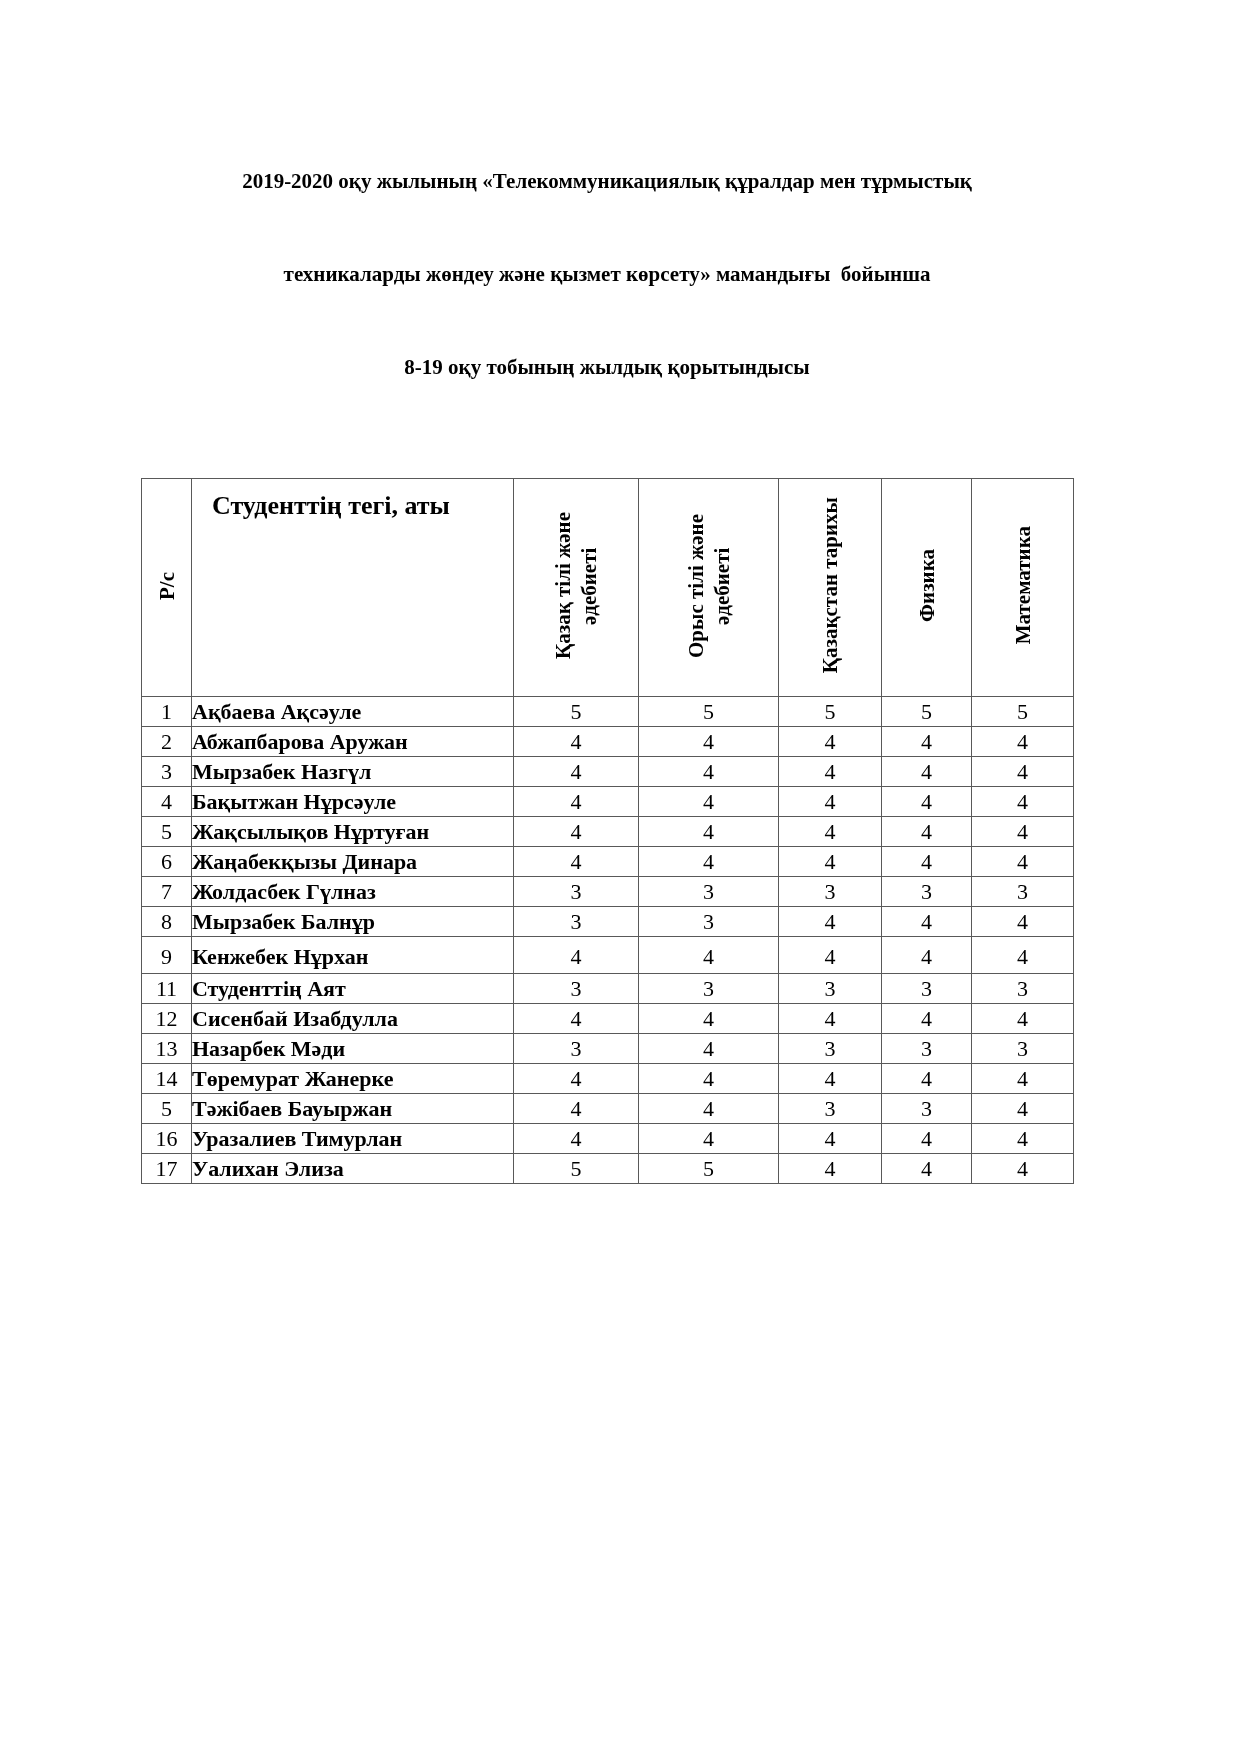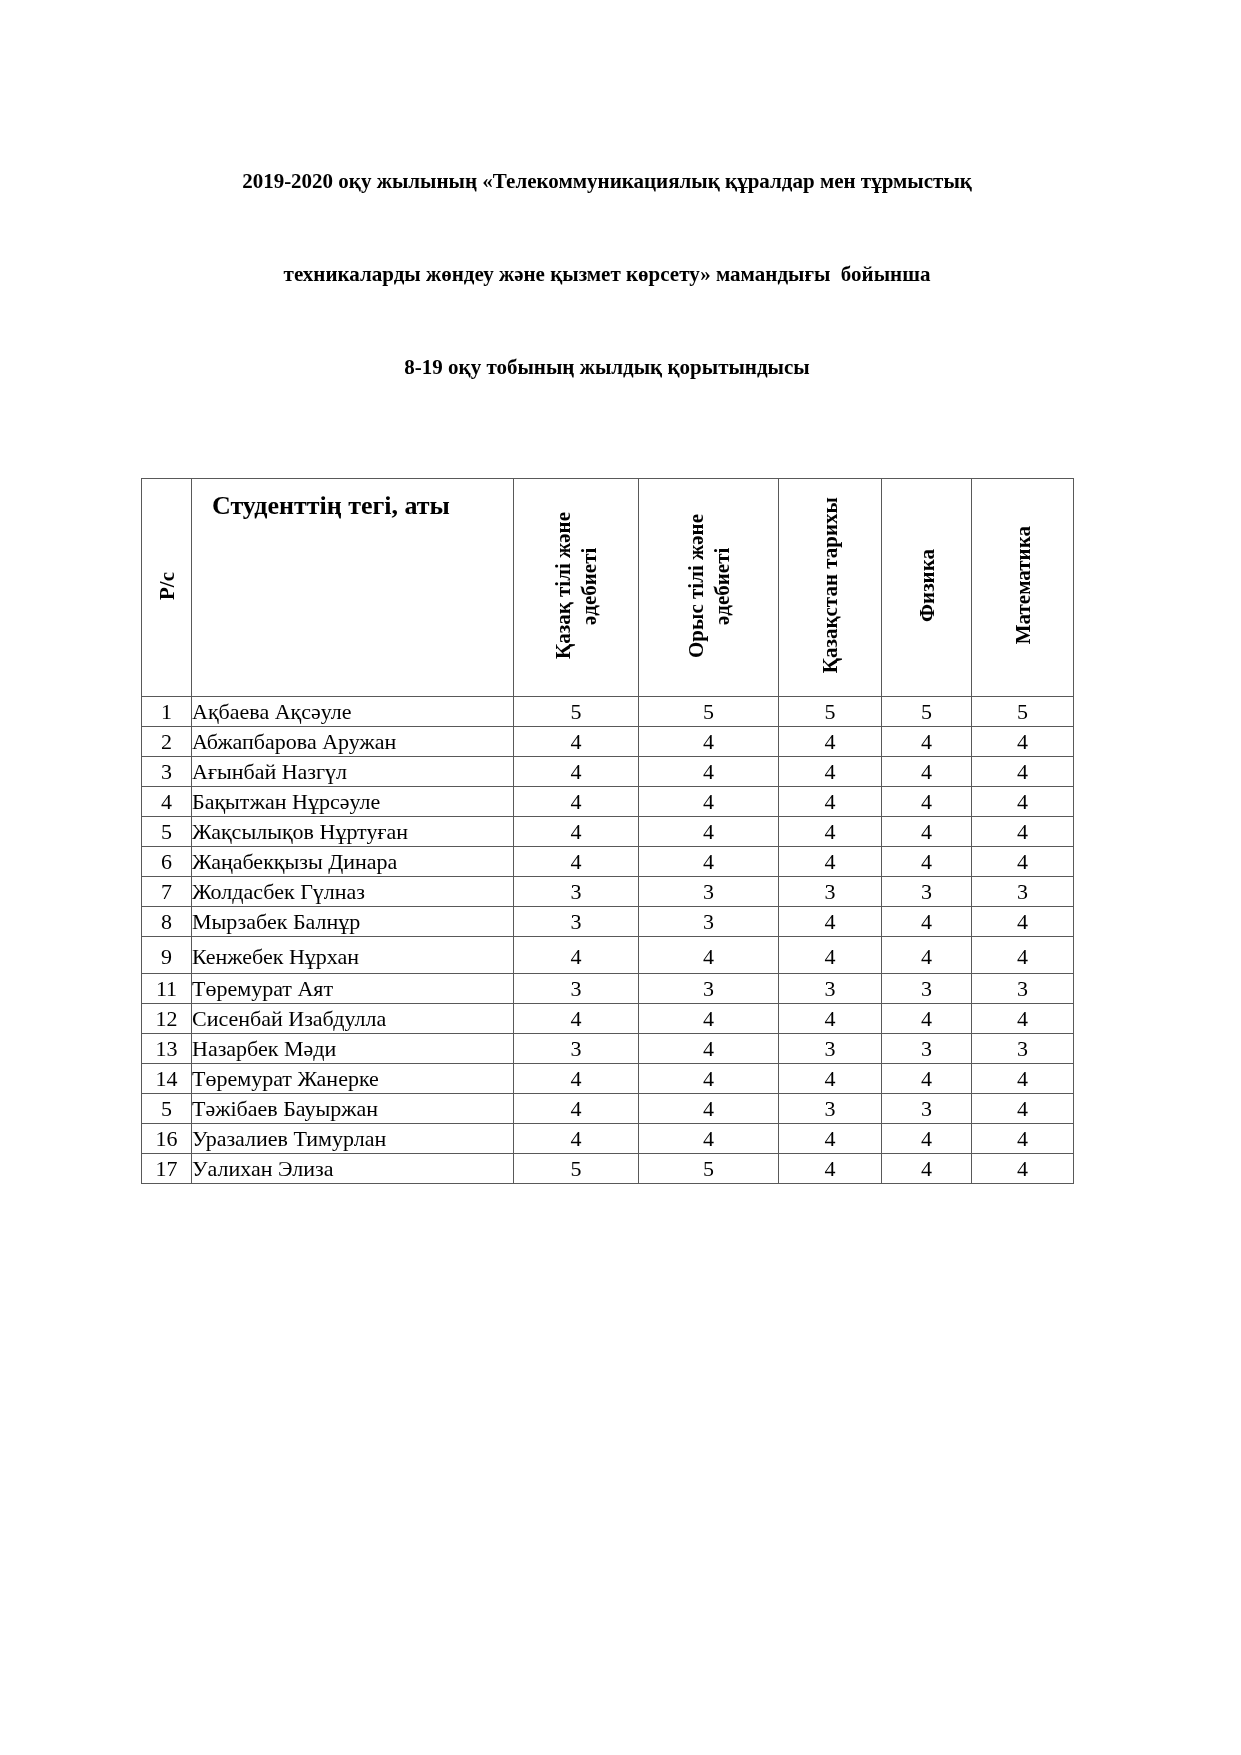--- a/index.html
+++ b/index.html
@@ -64,20 +64,21 @@
   tbody tr:nth-child(9) { height: 37px; }
   tbody tr:nth-child(9) td { vertical-align: bottom; padding-bottom: 3px; }
   td.c-no {
     text-align: center;
     font-size: 22px;
   }
   td.c-name {
     text-align: left;
     padding-left: 18px;
     font-size: 22px;
+    font-weight: bold;
   }
   td.c-grade {
     text-align: center;
     font-size: 22px;
   }
 </style>
 </head>
 <body>
 
 <div class="content">
@@ -137,21 +138,21 @@
           <td class="c-no">2</td>
           <td class="c-name">Абжапбарова Аружан</td>
           <td class="c-grade">4</td>
           <td class="c-grade">4</td>
           <td class="c-grade">4</td>
           <td class="c-grade">4</td>
           <td class="c-grade">4</td>
         </tr>
         <tr>
           <td class="c-no">3</td>
-          <td class="c-name">Ағынбай Назгүл</td>
+          <td class="c-name">Мырзабек Назгүл</td>
           <td class="c-grade">4</td>
           <td class="c-grade">4</td>
           <td class="c-grade">4</td>
           <td class="c-grade">4</td>
           <td class="c-grade">4</td>
         </tr>
         <tr>
           <td class="c-no">4</td>
           <td class="c-name">Бақытжан Нұрсәуле</td>
           <td class="c-grade">4</td>
@@ -200,21 +201,21 @@
           <td class="c-no">9</td>
           <td class="c-name">Кенжебек Нұрхан</td>
           <td class="c-grade">4</td>
           <td class="c-grade">4</td>
           <td class="c-grade">4</td>
           <td class="c-grade">4</td>
           <td class="c-grade">4</td>
         </tr>
         <tr>
           <td class="c-no">11</td>
-          <td class="c-name">Төремурат Аят</td>
+          <td class="c-name">Студенттің Аят</td>
           <td class="c-grade">3</td>
           <td class="c-grade">3</td>
           <td class="c-grade">3</td>
           <td class="c-grade">3</td>
           <td class="c-grade">3</td>
         </tr>
         <tr>
           <td class="c-no">12</td>
           <td class="c-name">Сисенбай Изабдулла</td>
           <td class="c-grade">4</td>

